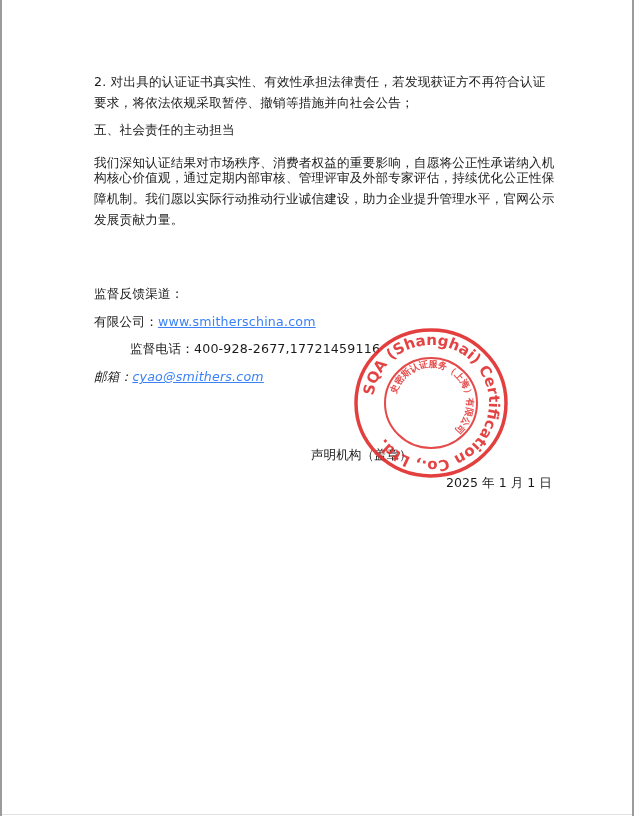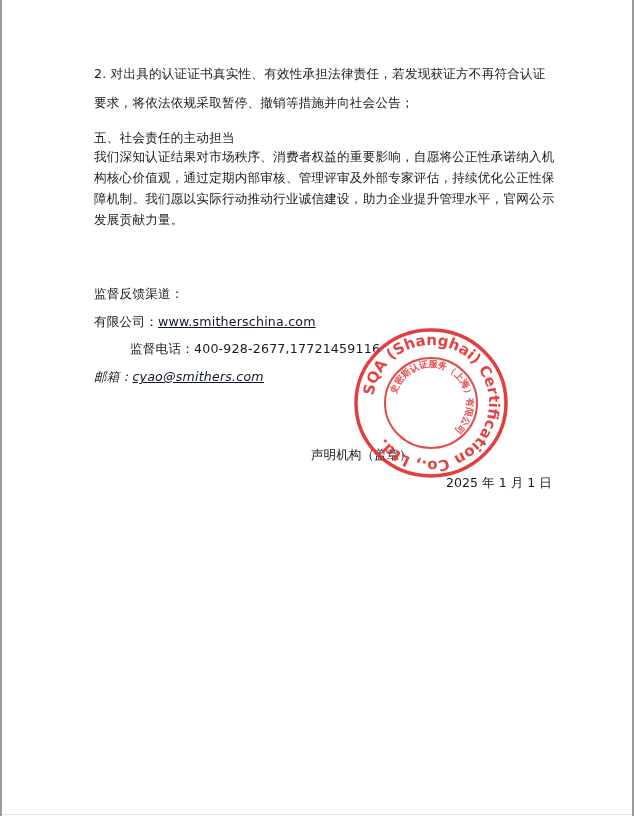--- a/index.html
+++ b/index.html
@@ -3,38 +3,38 @@
 <meta charset="utf-8">
 <style>
   html, body { margin:0; padding:0; }
   body { width:634px; height:816px; background:#ffffff; position:relative; overflow:hidden;
          font-family:"DejaVu Sans", "Liberation Sans", sans-serif; color:#1a1a1a; }
   .border-left { position:absolute; left:0; top:0; width:2px; height:816px; background:#9b9b9b; }
   .border-right { position:absolute; right:0; top:0; width:2px; height:816px; background:#9b9b9b; }
   .border-bottom { position:absolute; left:2px; right:2px; bottom:1px; height:1px; background:#e2e2e2; }
   .page { position:absolute; left:94px; top:0; width:460px; }
   .line { position:absolute; left:0; font-size:12.6px; white-space:nowrap; line-height:16px; letter-spacing:0.2px; }
-  .link { color:#0f172a; text-decoration:underline; }
+  .link { color:#3b82f6; text-decoration:underline; }
   .seal { position:absolute; left:353px; top:327px; width:156px; height:152px; }
   .sig { position:absolute; font-size:12.6px; white-space:nowrap; line-height:16px; }
 </style>
 </head>
 <body>
 
 <div class="border-left"></div>
 <div class="border-right"></div>
 <div class="border-bottom"></div>
 
 <div class="page">
-  <div class="line" style="top:66px;">2. 对出具的认证证书真实性、有效性承担法律责任，若发现获证方不再符合认证</div>
+  <div class="line" style="top:74px;">2. 对出具的认证证书真实性、有效性承担法律责任，若发现获证方不再符合认证</div>
   <div class="line" style="top:95px;">要求，将依法依规采取暂停、撤销等措施并向社会公告；</div>
 
-  <div class="line" style="top:122px;margin-top:8px;">五、社会责任的主动担当</div>
+  <div class="line" style="top:122px;">五、社会责任的主动担当</div>
 
-  <div class="line" style="top:149px;">我们深知认证结果对市场秩序、消费者权益的重要影响，自愿将公正性承诺纳入机</div>
+  <div class="line" style="top:155px;">我们深知认证结果对市场秩序、消费者权益的重要影响，自愿将公正性承诺纳入机</div>
   <div class="line" style="top:170px;font-family:Liberation Serif, serif;">构核心价值观，通过定期内部审核、管理评审及外部专家评估，持续优化公正性保</div>
   <div class="line" style="top:191px;">障机制。我们愿以实际行动推动行业诚信建设，助力企业提升管理水平，官网公示</div>
   <div class="line" style="top:212px;">发展贡献力量。</div>
 
   <div class="line" style="top:286px;">监督反馈渠道：</div>
 
   <div class="line" style="top:314px;">
     <span>有限公司：</span><span class="link">www.smitherschina.com</span>
   </div>
 

